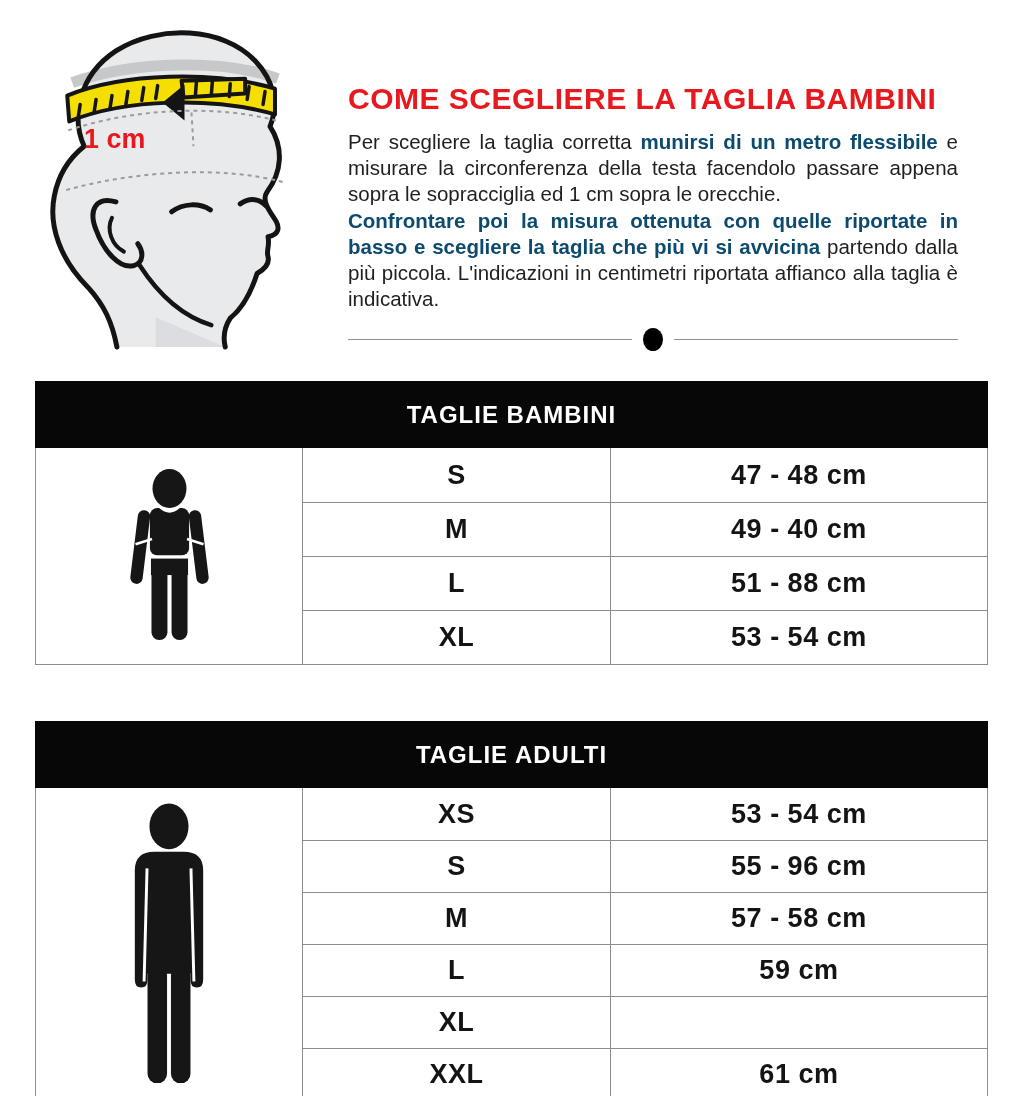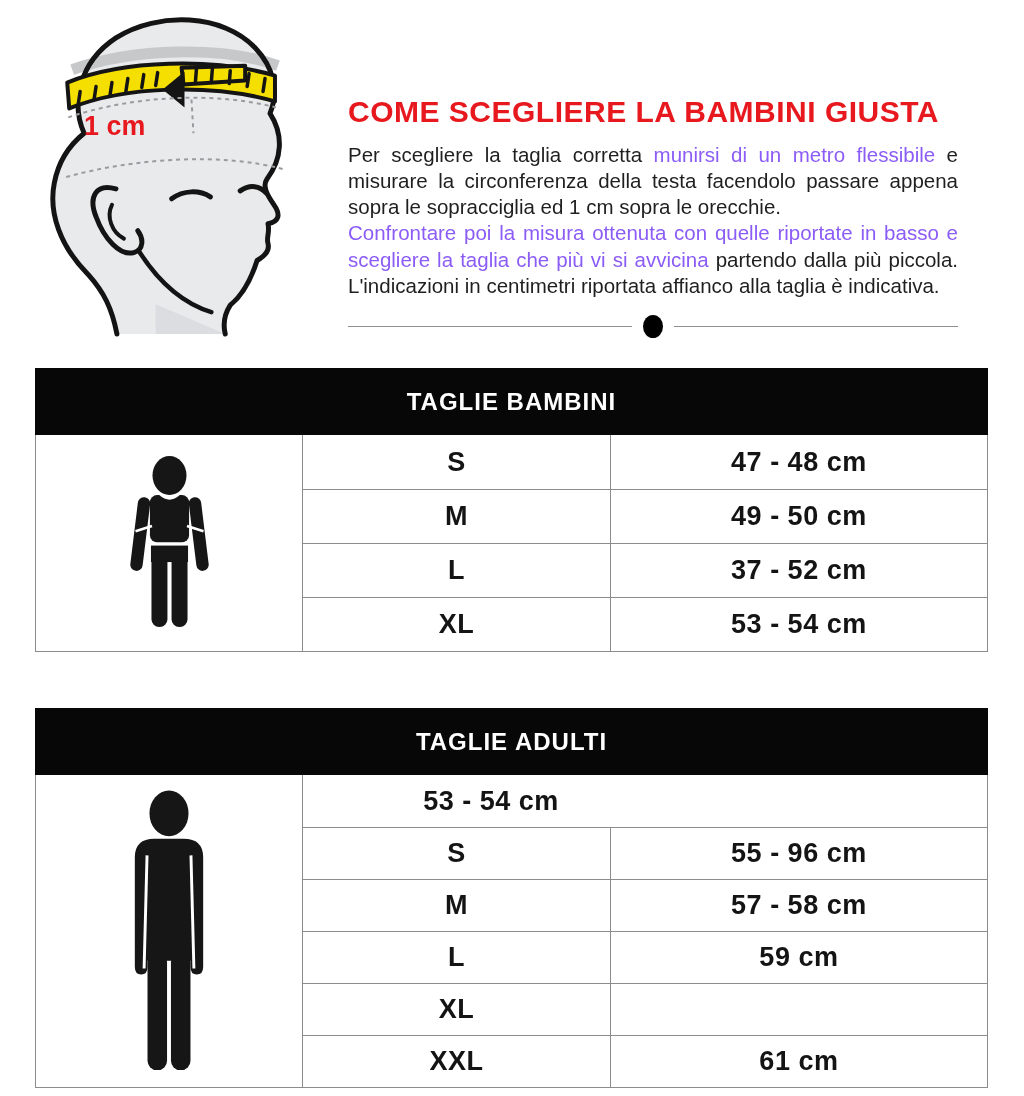--- a/index.html
+++ b/index.html
@@ -18,21 +18,21 @@
   .illu svg { width:100%; height:100%; display:block; }
   .intro { flex:1; padding-left:12px; padding-right:30px; padding-top:74px; }
   .intro h1 {
     font-size:30px; font-weight:bold; letter-spacing:.5px;
     color:var(--accent-red,#e8191e); white-space:nowrap;
     margin-bottom:13px;
   }
   .intro p {
     font-size:20.5px; line-height:26.2px; text-align:justify; color:#1f1f1f;
   }
-  .intro p strong { font-weight:normal; color:#8b5cf6; }
+  .intro p strong { font-weight:bold; color:#0c4a6e; }
   .divider { display:flex; align-items:center; margin-top:16px; }
   .divider .dline { flex:1; border-top:1.5px solid #8f8f8f; }
   .divider .ddot {
     width:20px; height:23px; background:#000; border-radius:50%;
     margin:0 11px; flex:0 0 auto;
   }
 
   
   .size-block { margin-top:30px; }
   .size-block + .size-block { margin-top:56px; }
@@ -119,21 +119,21 @@
           <path d="M 72 182 C 52 176 44 190 52 210 C 60 232 76 250 90 246 C 100 243 100 232 94 224"></path>
           <path d="M 68 198 C 62 210 68 226 80 232" stroke-width="4"></path>
           <path d="M 128 192 C 140 183 156 183 167 190"></path>
           <path d="M 197 184 C 207 177 217 179 223 186"></path>
           <path d="M 96 246 C 118 280 142 298 168 306" stroke-width="4.5"></path>
         </g>
       </svg>
     </div>
 
     <div class="intro">
-      <h1>COME SCEGLIERE LA BAMBINI GIUSTA</h1>
+      <h1>COME SCEGLIERE LA TAGLIA BAMBINI</h1>
       <p><span>Per scegliere la taglia corretta </span><strong>munirsi di un metro flessibile</strong><span> e misurare la circonferenza della testa facendolo passare appena sopra le sopracciglia ed 1 cm sopra le orecchie.</span><br><strong>Confrontare poi la misura ottenuta con quelle riportate in basso e scegliere la taglia che più vi si avvicina</strong><span> partendo dalla più piccola. L'indicazioni in centimetri riportata affianco alla taglia è indicativa.</span></p>
       <div class="divider">
         <div class="dline"></div>
         <div class="ddot"></div>
         <div class="dline"></div>
       </div>
     </div>
   </div>
 
   <section class="size-block" data-table="0">
@@ -154,25 +154,25 @@
           <rect x="52" y="95" width="15.5" height="73" rx="7.5"></rect>
         </svg>
       </div>
       <div class="rows">
           <div class="srow">
             <div class="cell size">S</div>
             <div class="cell measure">47 - 48 cm</div>
           </div>
           <div class="srow">
             <div class="cell size">M</div>
-            <div class="cell measure">49 - 50 cm</div>
+            <div class="cell measure">49 - 40 cm</div>
           </div>
           <div class="srow">
             <div class="cell size">L</div>
-            <div class="cell measure">37 - 52 cm</div>
+            <div class="cell measure">51 - 88 cm</div>
           </div>
           <div class="srow">
             <div class="cell size">XL</div>
             <div class="cell measure">53 - 54 cm</div>
           </div>
         </div>
     </div>
   </section>
 
   <section class="size-block" data-table="1">
@@ -184,20 +184,21 @@
           <path d="M20 72 Q20 53 40 53 L70 53 Q90 53 90 72 L90 184 Q90 192 83.5 192
                    Q77 192 77 184 L77 178 L33 178 L33 184 Q33 192 26.5 192 Q20 192 20 184 Z"></path>
           <rect x="33" y="170" width="20" height="120" rx="9.5"></rect>
           <rect x="57" y="170" width="20" height="120" rx="9.5"></rect>
           <line x1="32.5" y1="70" x2="29.5" y2="186" stroke="#ffffff" stroke-width="3"></line>
           <line x1="77.5" y1="70" x2="80.5" y2="186" stroke="#ffffff" stroke-width="3"></line>
         </svg>
       </div>
       <div class="rows">
           <div class="srow">
+            <div class="cell size">XS</div>
             <div class="cell measure">53 - 54 cm</div>
           </div>
           <div class="srow">
             <div class="cell size">S</div>
             <div class="cell measure">55 - 96 cm</div>
           </div>
           <div class="srow">
             <div class="cell size">M</div>
             <div class="cell measure">57 - 58 cm</div>
           </div>

